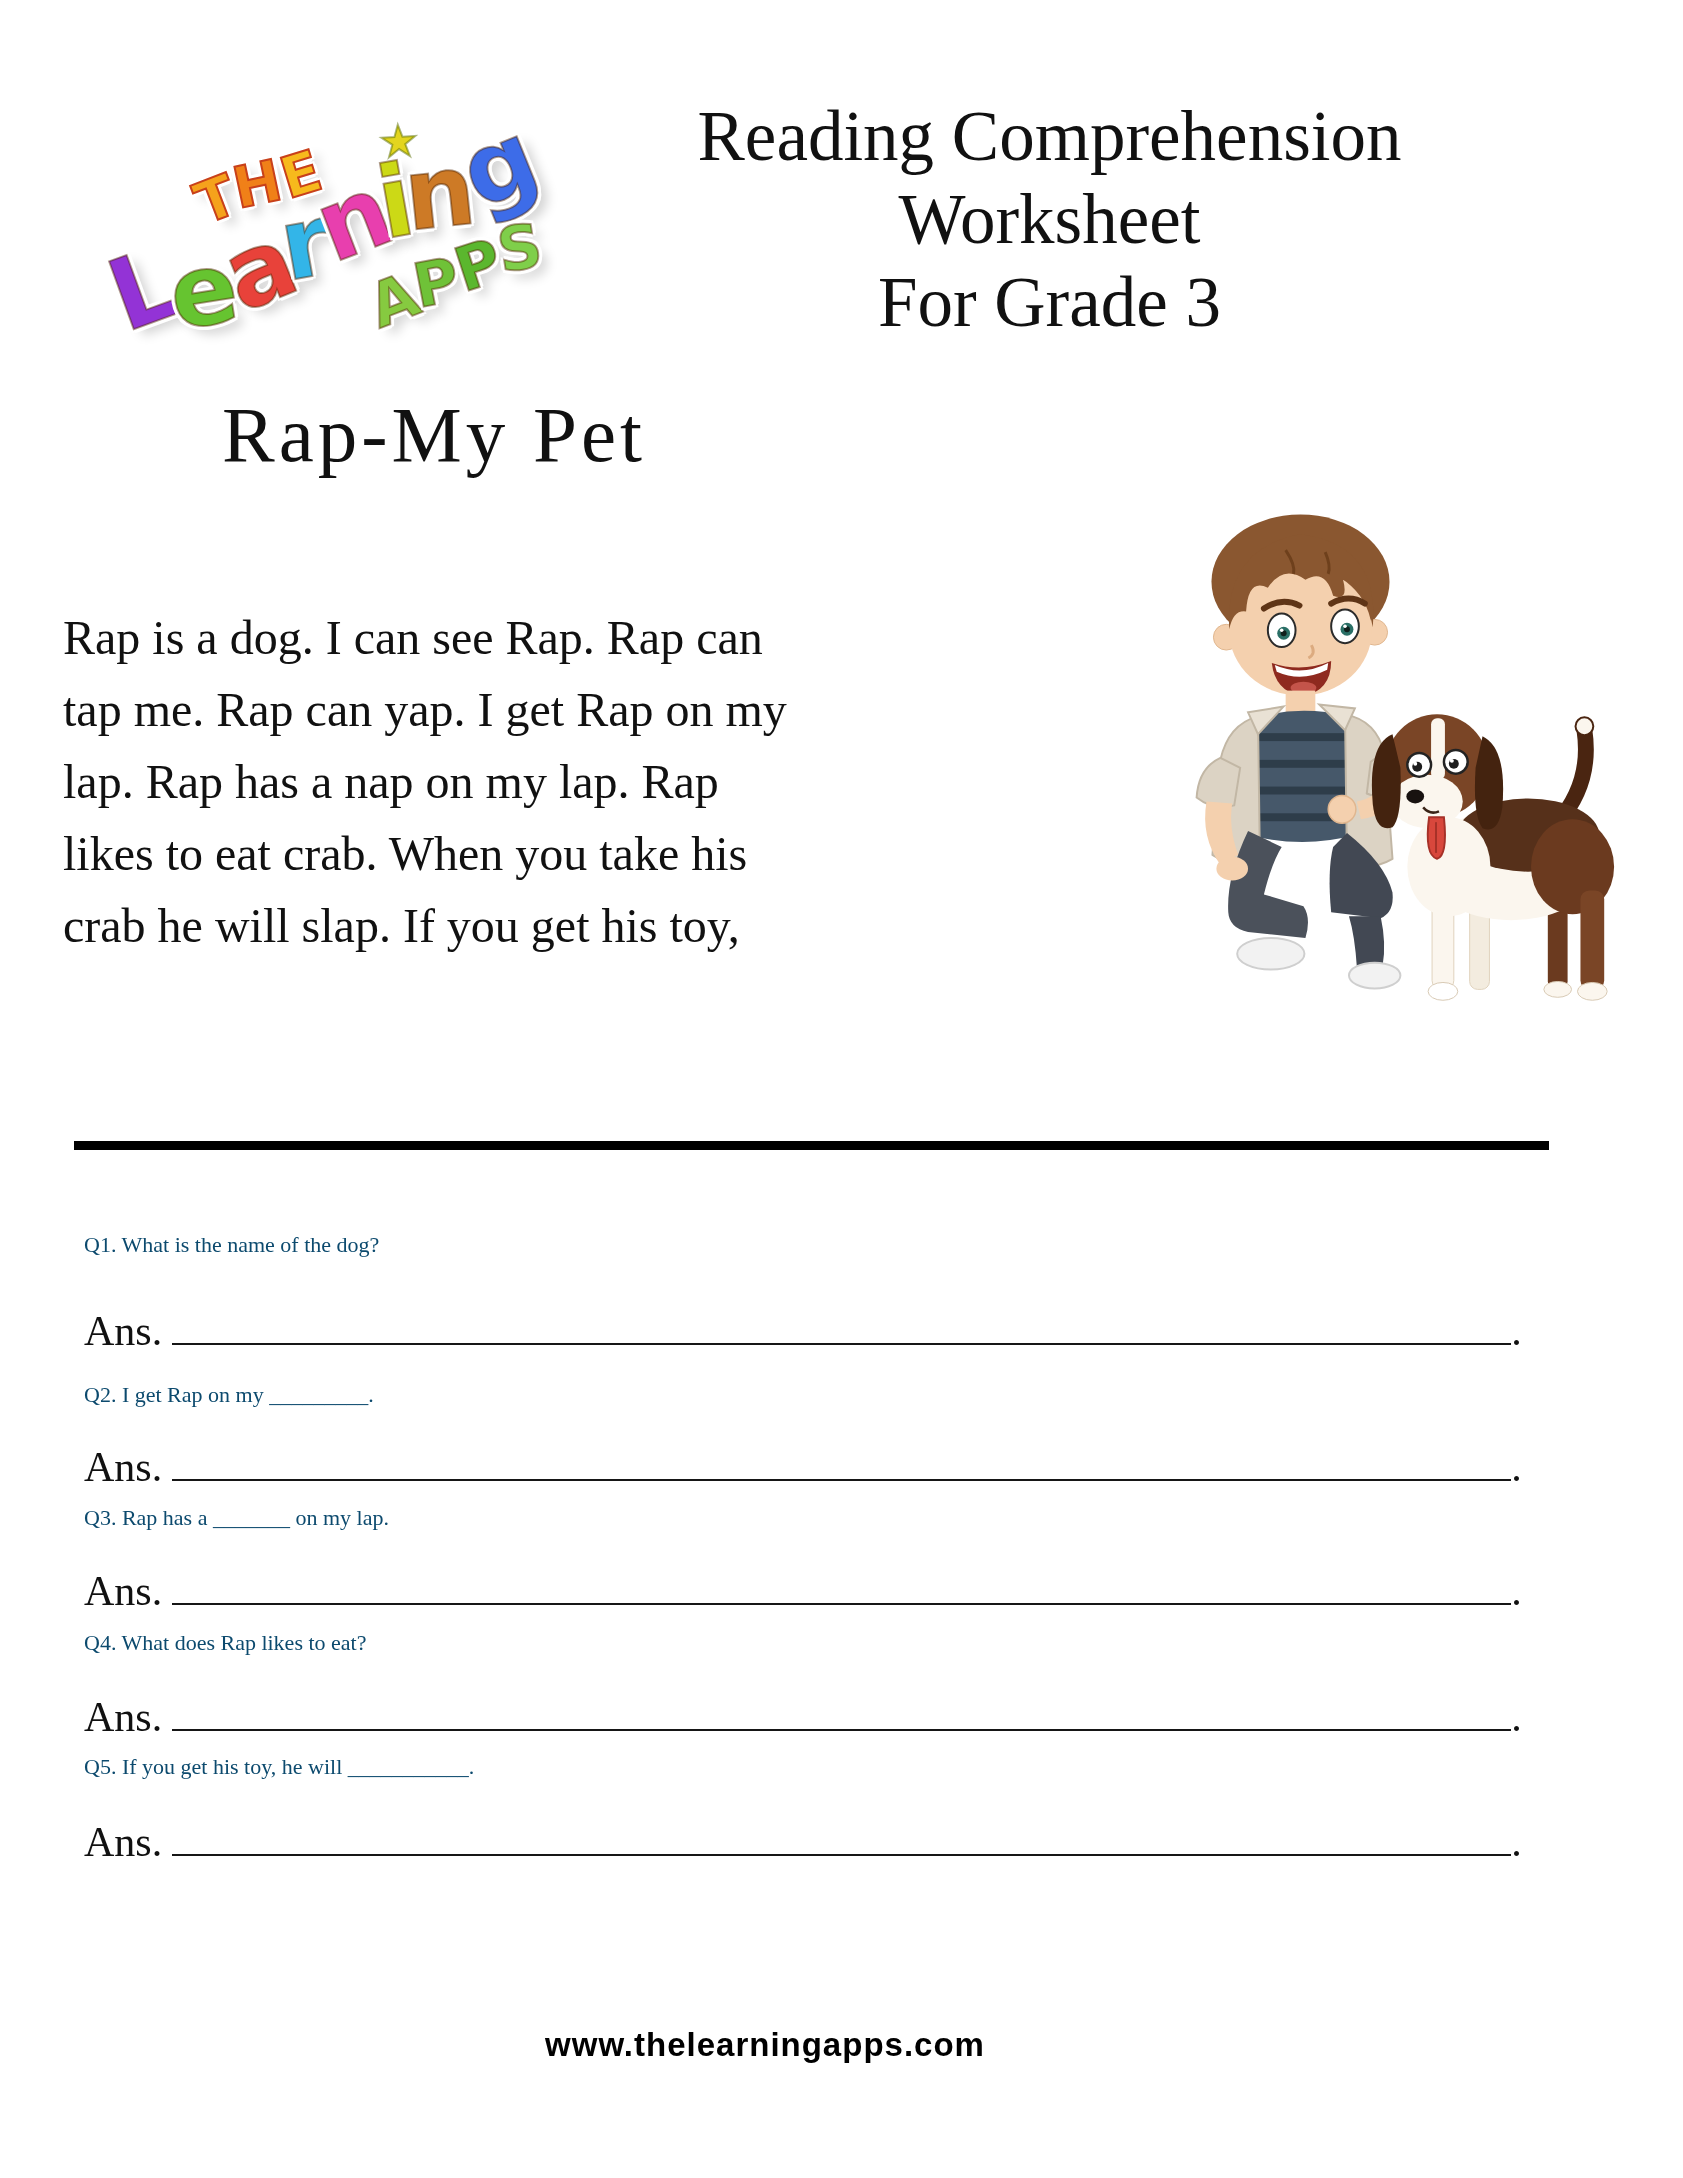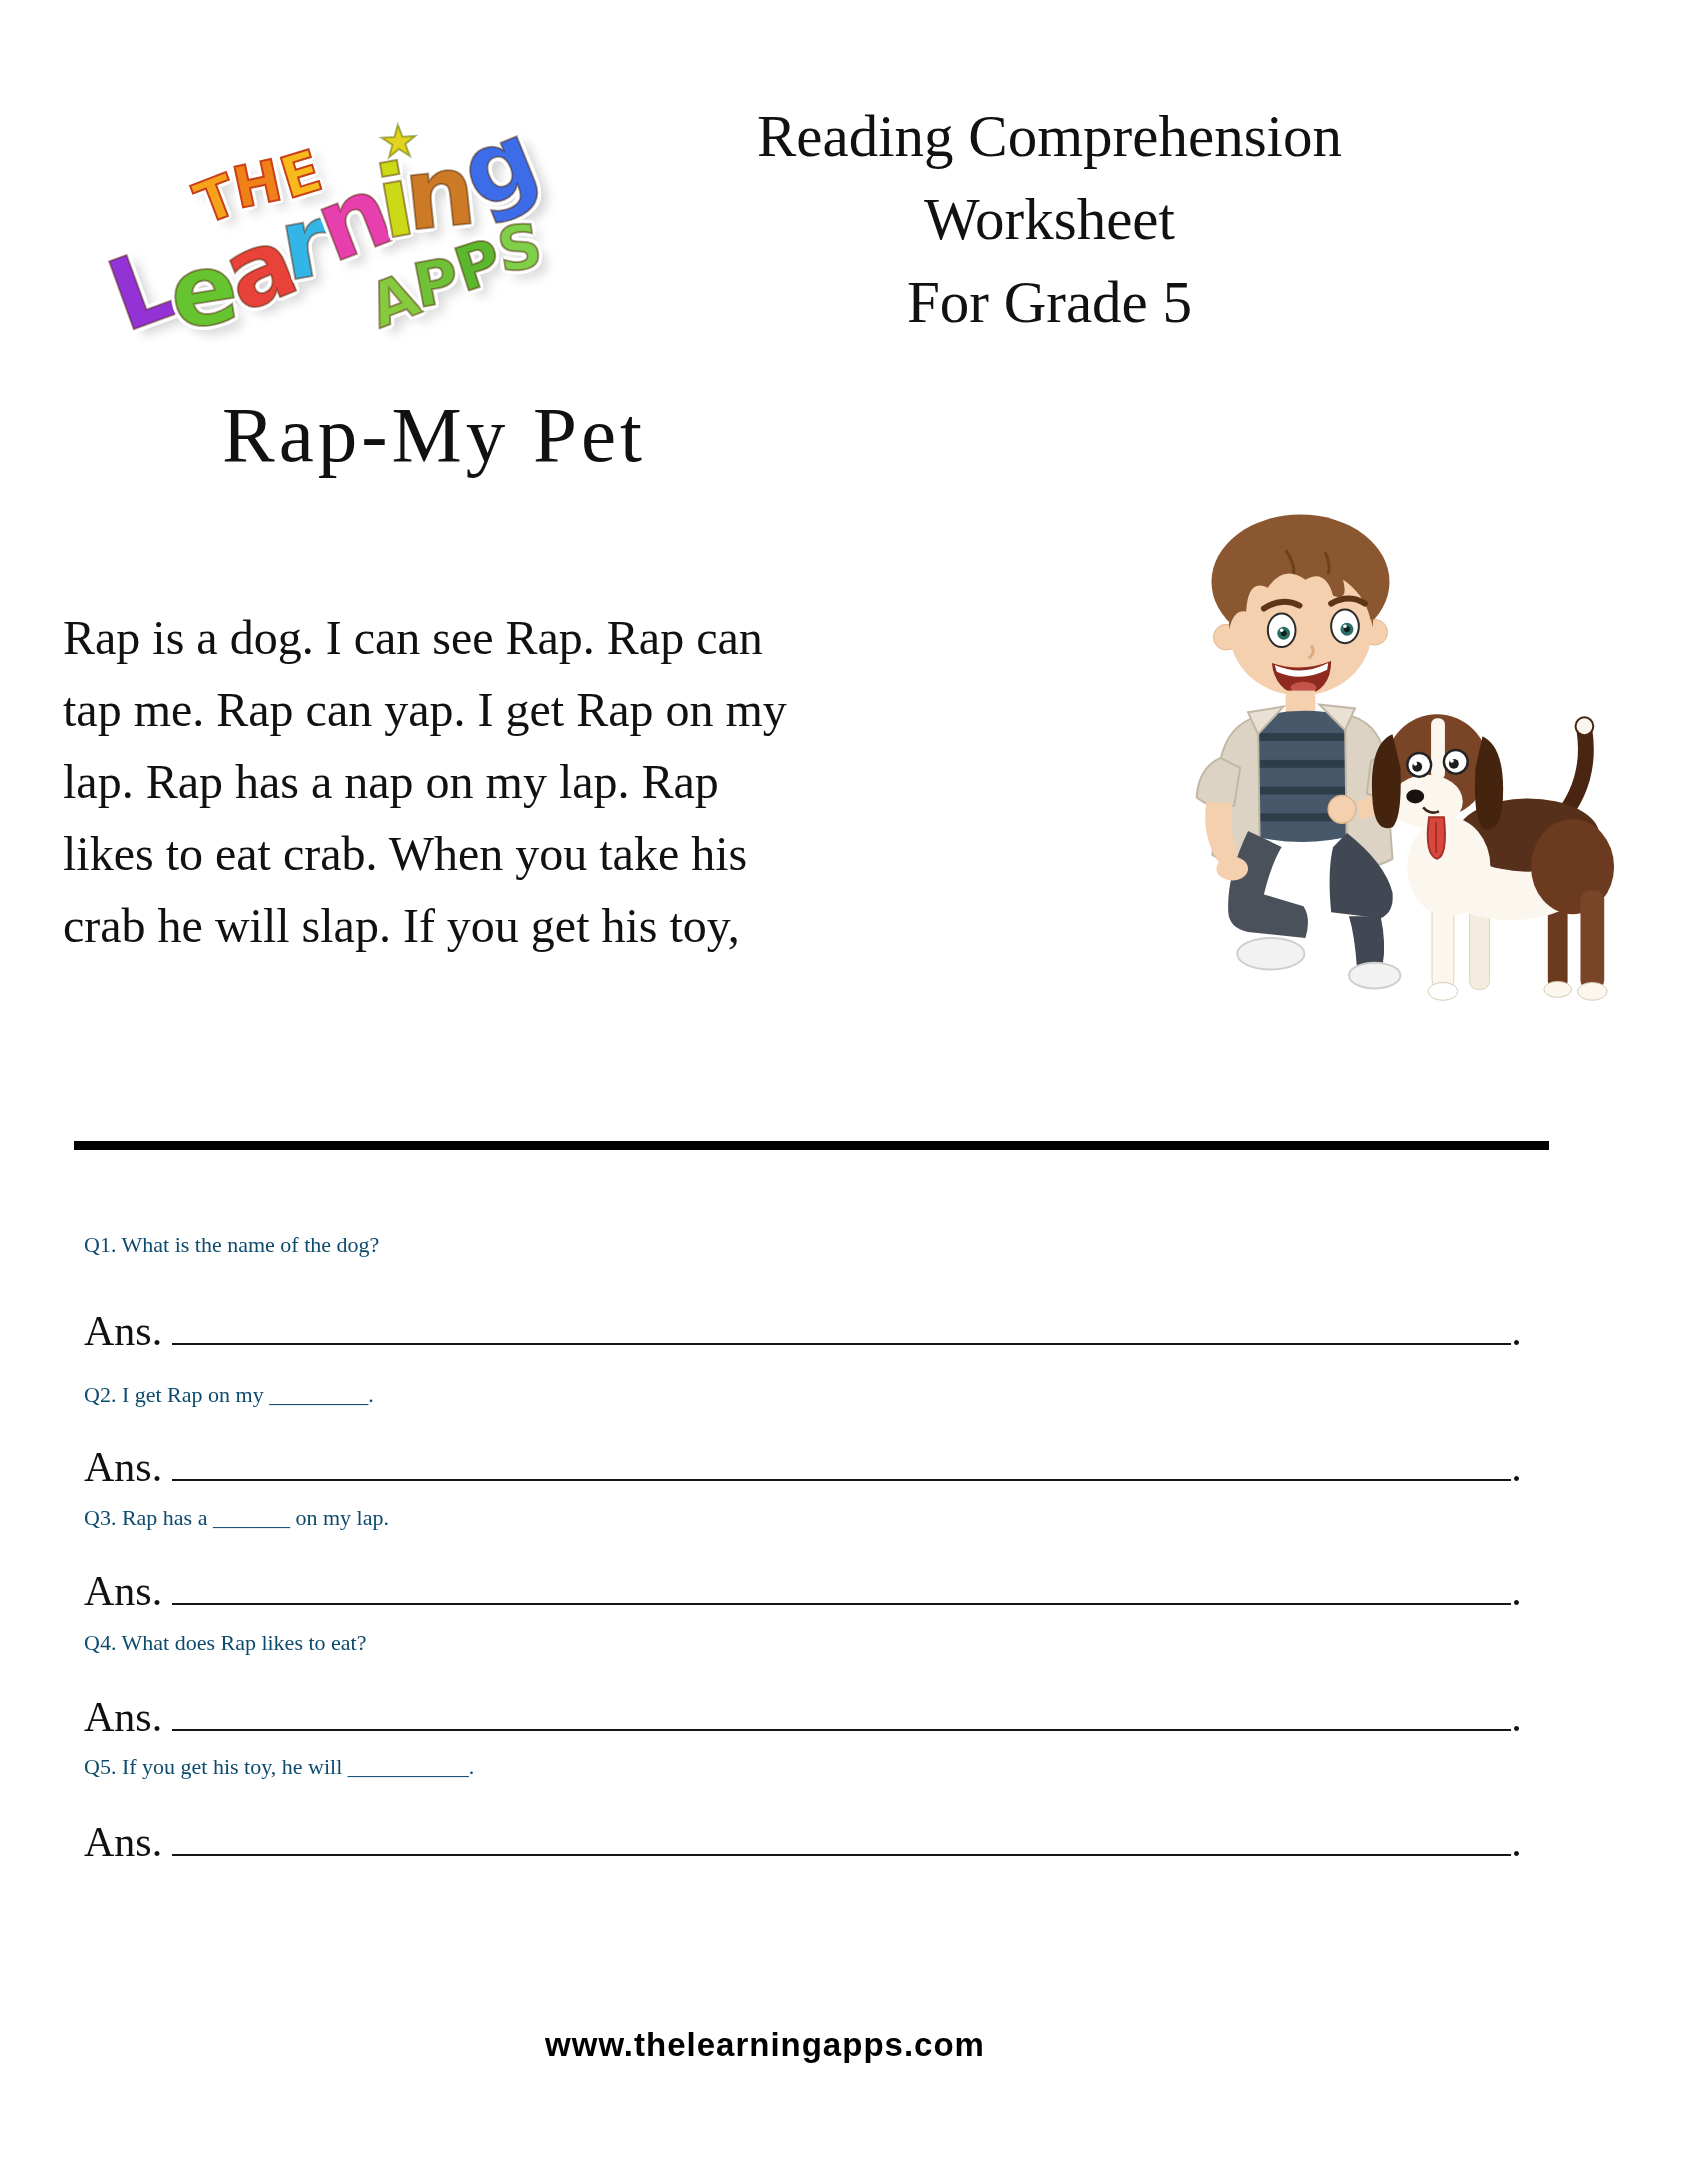--- a/index.html
+++ b/index.html
@@ -35,21 +35,21 @@
     font-family:"DejaVu Sans",sans-serif;
     text-shadow:-3px 0 0 #fff,3px 0 0 #fff,0 -3px 0 #fff,0 3px 0 #fff;
     -webkit-text-stroke:2px rgba(90,110,0,.5);transform:rotate(12deg);}
   .logo-apps{position:absolute;left:259px;top:230px;font-size:61px;letter-spacing:0px;}
   .logo-apps span:nth-child(1){transform:translateY(6px) rotate(-6deg);}
   .logo-apps span:nth-child(2){transform:translateY(0px) rotate(4deg);}
   .logo-apps span:nth-child(3){transform:translateY(-6px) rotate(-3deg);}
   .logo-apps span:nth-child(4){transform:translateY(-12px) rotate(6deg);}
   
   .title{position:absolute;left:515px;top:95px;width:1069px;text-align:center;
-         font-size:59px;line-height:83px;color:#111;}
+         font-size:71px;line-height:83px;color:#111;}
   
   .story-heading{position:absolute;left:222px;top:390px;font-size:79px;letter-spacing:4px;color:#111;}
   .passage{position:absolute;left:63px;top:602px;font-size:48px;line-height:72px;color:#111;}
   .passage div{white-space:nowrap;}
   .illustration{position:absolute;left:1137px;top:471px;}
   
   .divider{position:absolute;left:74px;top:1141px;width:1475px;height:9px;background:#000;}
   
   .q-row{position:absolute;left:84px;font-size:22px;color:#0c4a6e;white-space:nowrap;}
   .a-row{position:absolute;left:84px;font-size:42px;color:#111;white-space:nowrap;}
@@ -74,21 +74,21 @@
       <span class="logo-star" style="color: rgb(227, 213, 31);">★</span>
     </div>
     <div class="logo-apps">
       <span class="logo-letter" style="color: rgb(134, 202, 64);">A</span><span class="logo-letter" style="color: rgb(111, 194, 56);">P</span><span class="logo-letter" style="color: rgb(91, 183, 46);">P</span><span class="logo-letter" style="color: rgb(127, 207, 74);">S</span>
     </div>
   </div>
 
   <div class="title">
     <div>Reading Comprehension</div>
     <div>Worksheet</div>
-    <div>For Grade 5</div>
+    <div>For Grade 3</div>
   </div>
 
   <div class="story-heading">Rap-My Pet</div>
 
   <div class="passage">
     <div>Rap is a dog. I can see Rap. Rap can</div>
     <div>tap me. Rap can yap. I get Rap on my</div>
     <div>lap. Rap has a nap on my lap. Rap</div>
     <div>likes to eat crab. When you take his</div>
     <div>crab he will slap. If you get his toy,</div>

